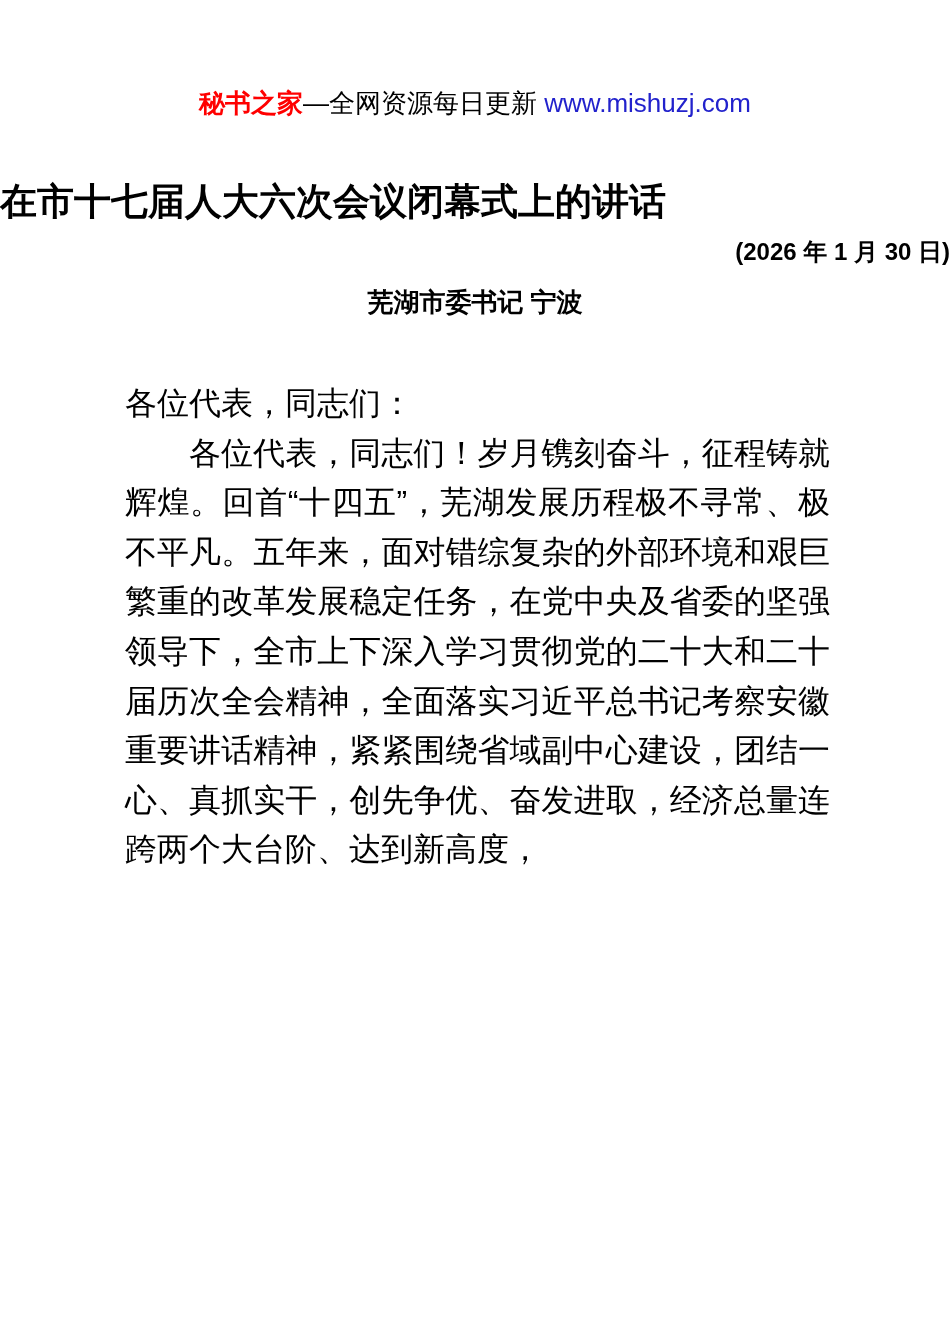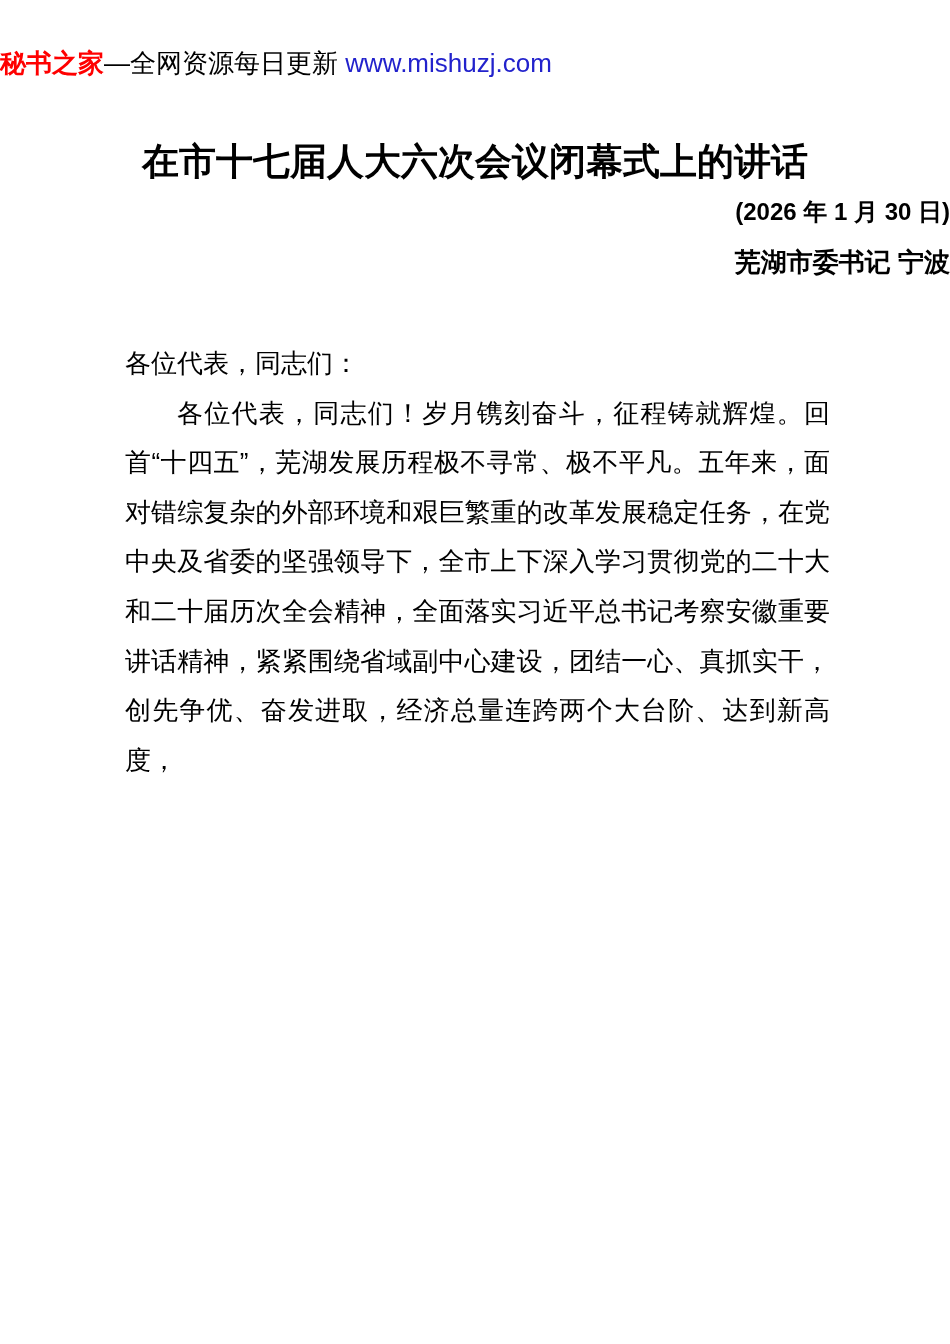--- a/index.html
+++ b/index.html
@@ -9,54 +9,54 @@
     color: #000000;
     font-family: "Liberation Sans", "DejaVu Sans", sans-serif;
   }
   .page {
     position: relative;
     width: 950px; height: 1344px;
     overflow: hidden;
     background: #ffffff;
   }
   .site-header {
-    padding-top: 48px;
+    padding-top: 88px;
+    text-align: center;
     font-size: 26px;
     line-height: 30px;
     white-space: pre;
   }
   .brand { color: #ff0000; font-weight: bold; }
   .tagline { color: #000000; font-weight: normal; }
   .url { color: #2222cc; font-weight: normal; }
   .doc-title {
     margin: 64px 0 0 0;
-    text-align: center;
     font-size: 37px;
     font-weight: bold;
     line-height: 40px;
   }
   .doc-date {
     margin: 17px 0 0 0;
     text-align: right;
     font-size: 24px;
     font-weight: bold;
     line-height: 26px;
     white-space: pre;
   }
   .doc-author {
     margin: 23px 0 0 0;
-    text-align: right;
+    text-align: center;
     font-size: 26px;
     font-weight: bold;
     line-height: 28px;
     white-space: pre;
   }
   .doc-body {
     margin: 63px 120px 0 125px;
-    font-size: 26px;
+    font-size: 32px;
     line-height: 49.6px;
     text-align: justify;
     text-justify: inter-character;
   }
   .doc-body p.para { margin: 0; padding: 0; }
   .doc-body p.indent { text-indent: 2em; }
 </style>
 </head>
 <body>
 

